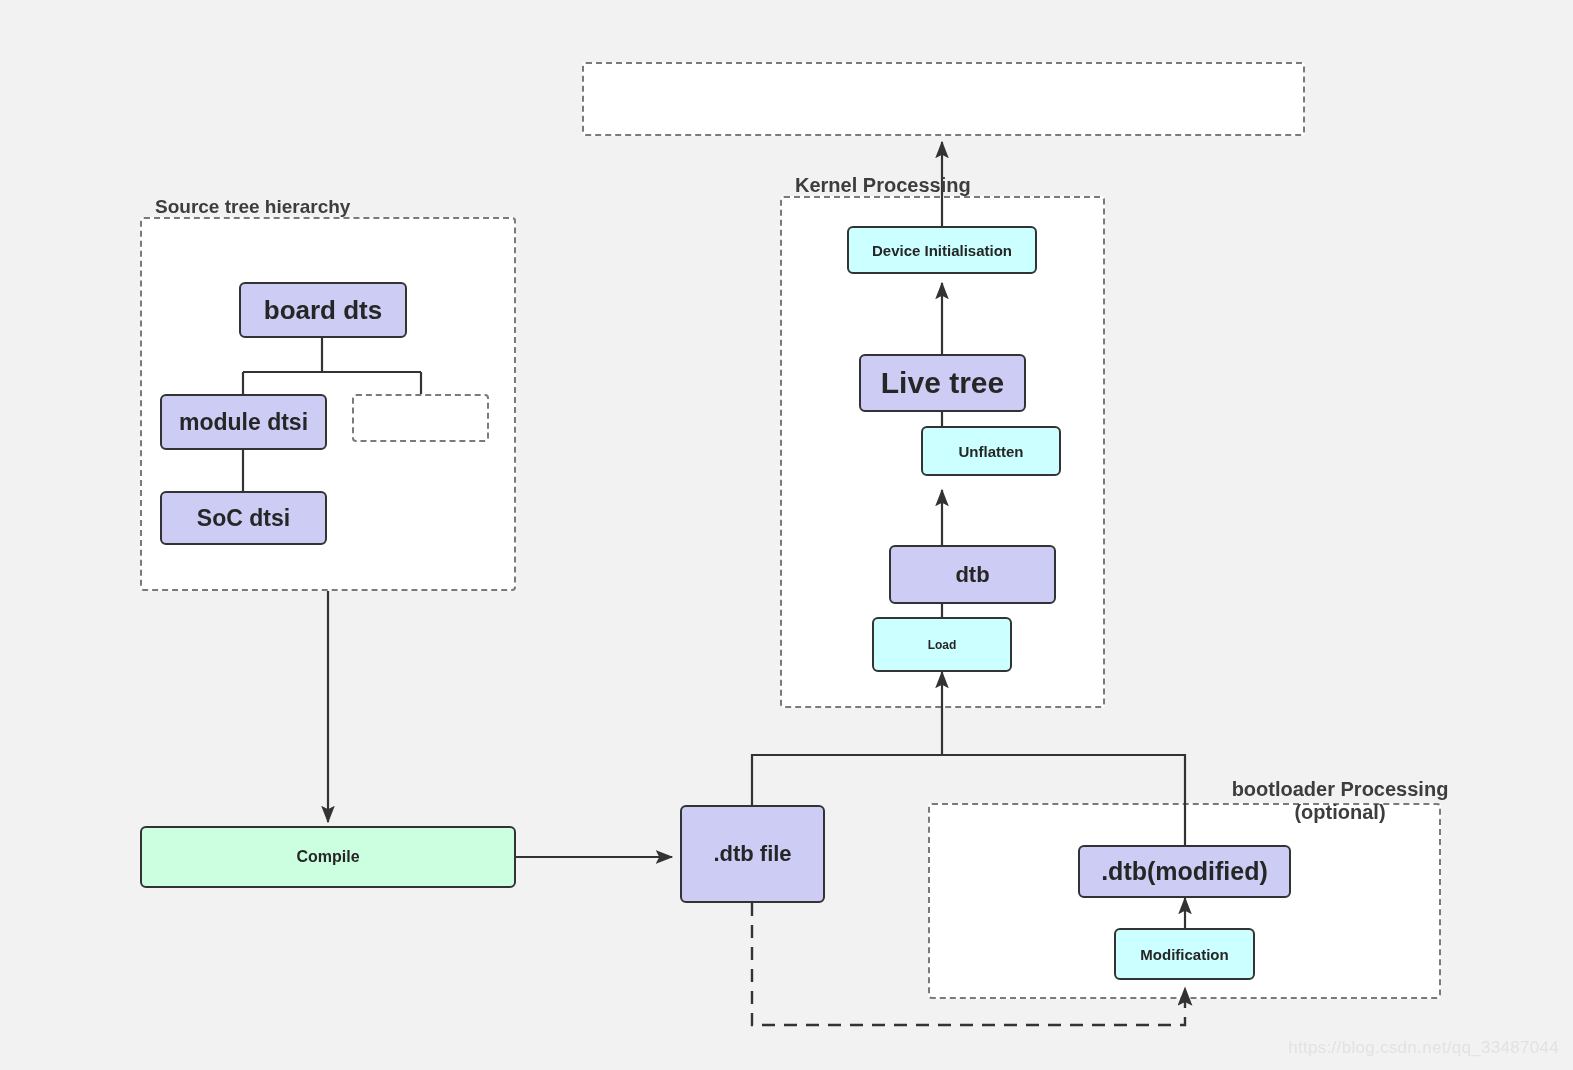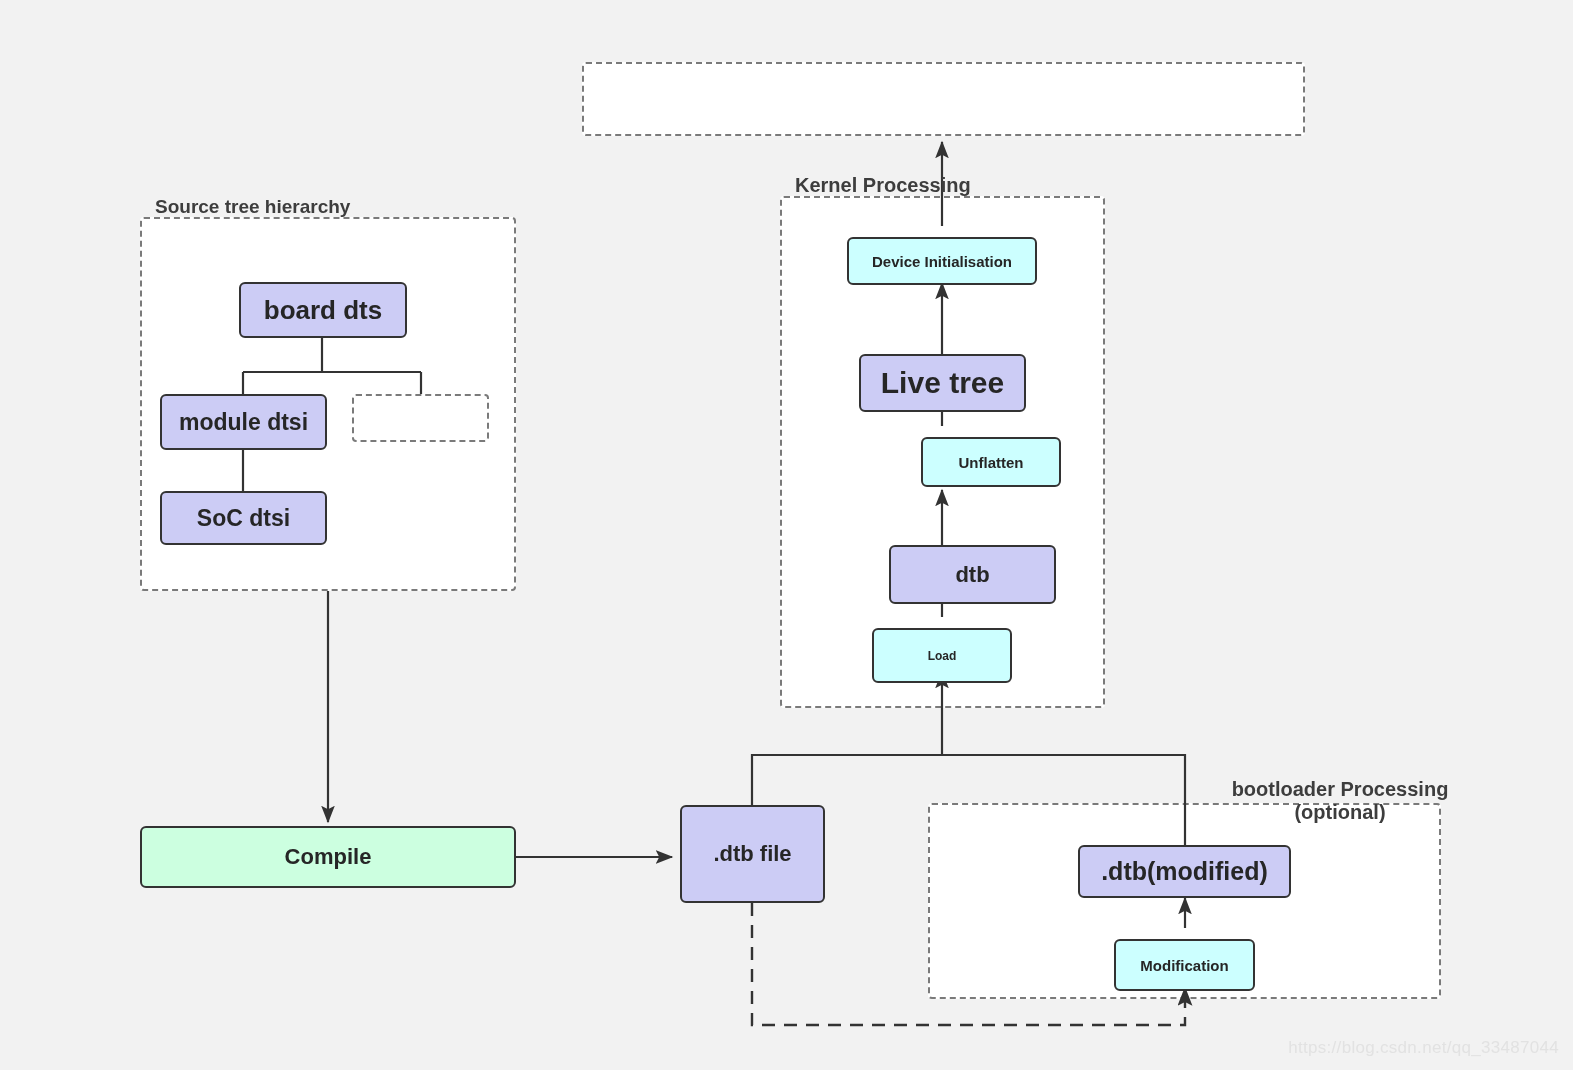--- a/index.html
+++ b/index.html
@@ -27,21 +27,21 @@
     border: 2px solid #333333;
     border-radius: 6px;
     display: flex;
     align-items: center;
     justify-content: center;
     text-align: center;
     color: #262626;
     z-index: 5;
   }
   .purple { background: #ccccf5; }
-  .cyan   { background: #ccffff; margin-top: 11px; }
+  .cyan   { background: #ccffff; }
   .green  { background: #ccffe0; }
 
   .group {
     position: absolute;
     box-sizing: border-box;
     border: 2px dashed #7a7a7a;
     border-radius: 4px;
     background: #ffffff;
     z-index: 1;
   }
@@ -144,21 +144,21 @@
   <div class="node purple" style="left:160px; top:394px; width:167px; height:56px; font-size:23px; font-weight:bold;">
     <span>module dtsi</span>
   </div>
 
   <div class="emptybox" style="left:352px; top:394px; width:137px; height:48px;"></div>
 
   <div class="node purple" style="left:160px; top:491px; width:167px; height:54px; font-size:23px; font-weight:bold;">
     <span>SoC dtsi</span>
   </div>
 
-  <div class="node green" style="left:140px; top:826px; width:376px; height:62px; font-size:22px; font-weight:bold;">
+  <div class="node green" style="left:140px; top:826px; width:376px; height:62px; font-size:16px; font-weight:bold;">
     <span>Compile</span>
   </div>
 
   <div class="node purple" style="left:680px; top:805px; width:145px; height:98px; font-size:22px; font-weight:bold;">
     <span>.dtb file</span>
   </div>
 
   <div class="node cyan" style="left:847px; top:226px; width:190px; height:48px; font-size:15px; font-weight:bold;">
     <span>Device Initialisation</span>
   </div>

